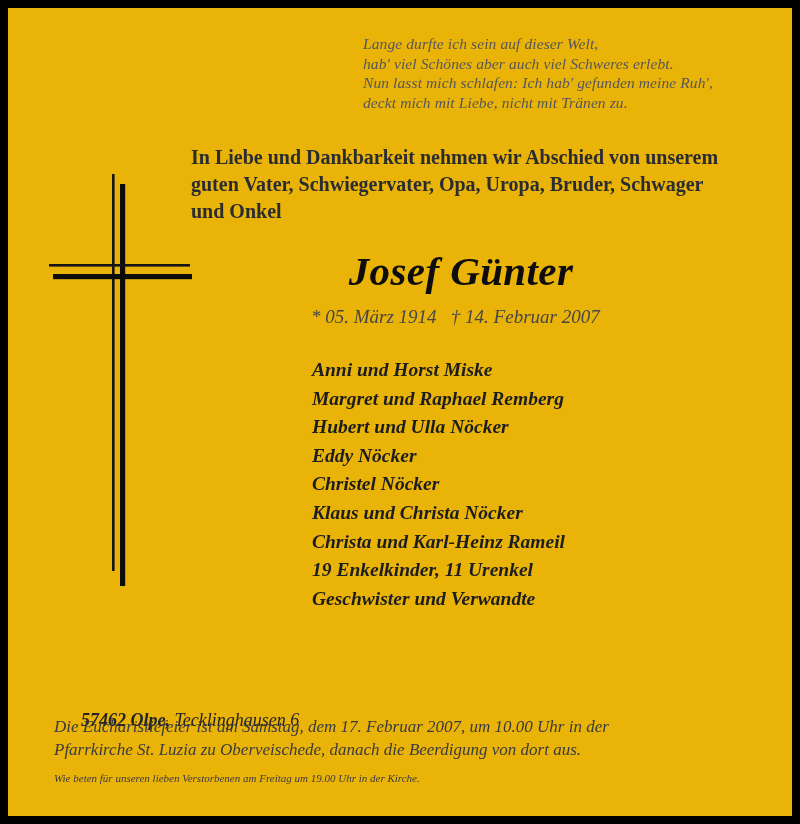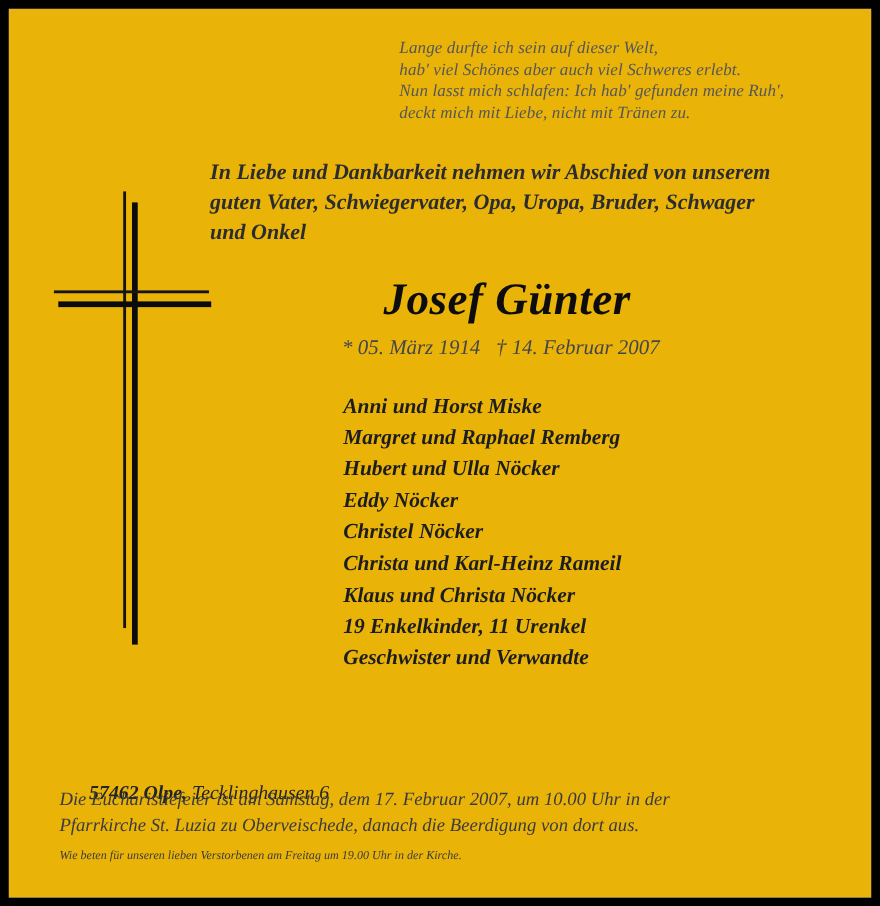--- a/index.html
+++ b/index.html
@@ -52,21 +52,20 @@
     letter-spacing: 0.1px;
   }
   .verse div { white-space: nowrap; }
 
   
   .intro {
     position: absolute;
     left: 183px;
     top: 136px;
     width: 540px;
-    font-style: italic;
     font-weight: bold;
     font-size: 20px;
     line-height: 27px;
     color: #2b2c30;
   }
   .intro div { white-space: nowrap; }
 
   
   .name {
     position: absolute;
@@ -190,22 +189,22 @@
     <div class="name">Josef Günter</div>
 
     <div class="dates">* 05. März 1914   † 14. Februar 2007</div>
 
     <div class="survivors">
       <div>Anni und Horst Miske</div>
       <div>Margret und Raphael Remberg</div>
       <div>Hubert und Ulla Nöcker</div>
       <div>Eddy Nöcker</div>
       <div>Christel Nöcker</div>
+      <div>Klaus und Christa Nöcker</div>
       <div>Christa und Karl-Heinz Rameil</div>
-      <div>Klaus und Christa Nöcker</div>
       <div>19 Enkelkinder, 11 Urenkel</div>
       <div>Geschwister und Verwandte</div>
     </div>
 
     <div class="address">
       <span class="city">57462 Olpe,</span><span class="street"> Tecklinghausen 6</span>
     </div>
 
     <div class="service">
       <div>Die Eucharistiefeier ist am Samstag, dem 17. Februar 2007, um 10.00 Uhr in der</div>

